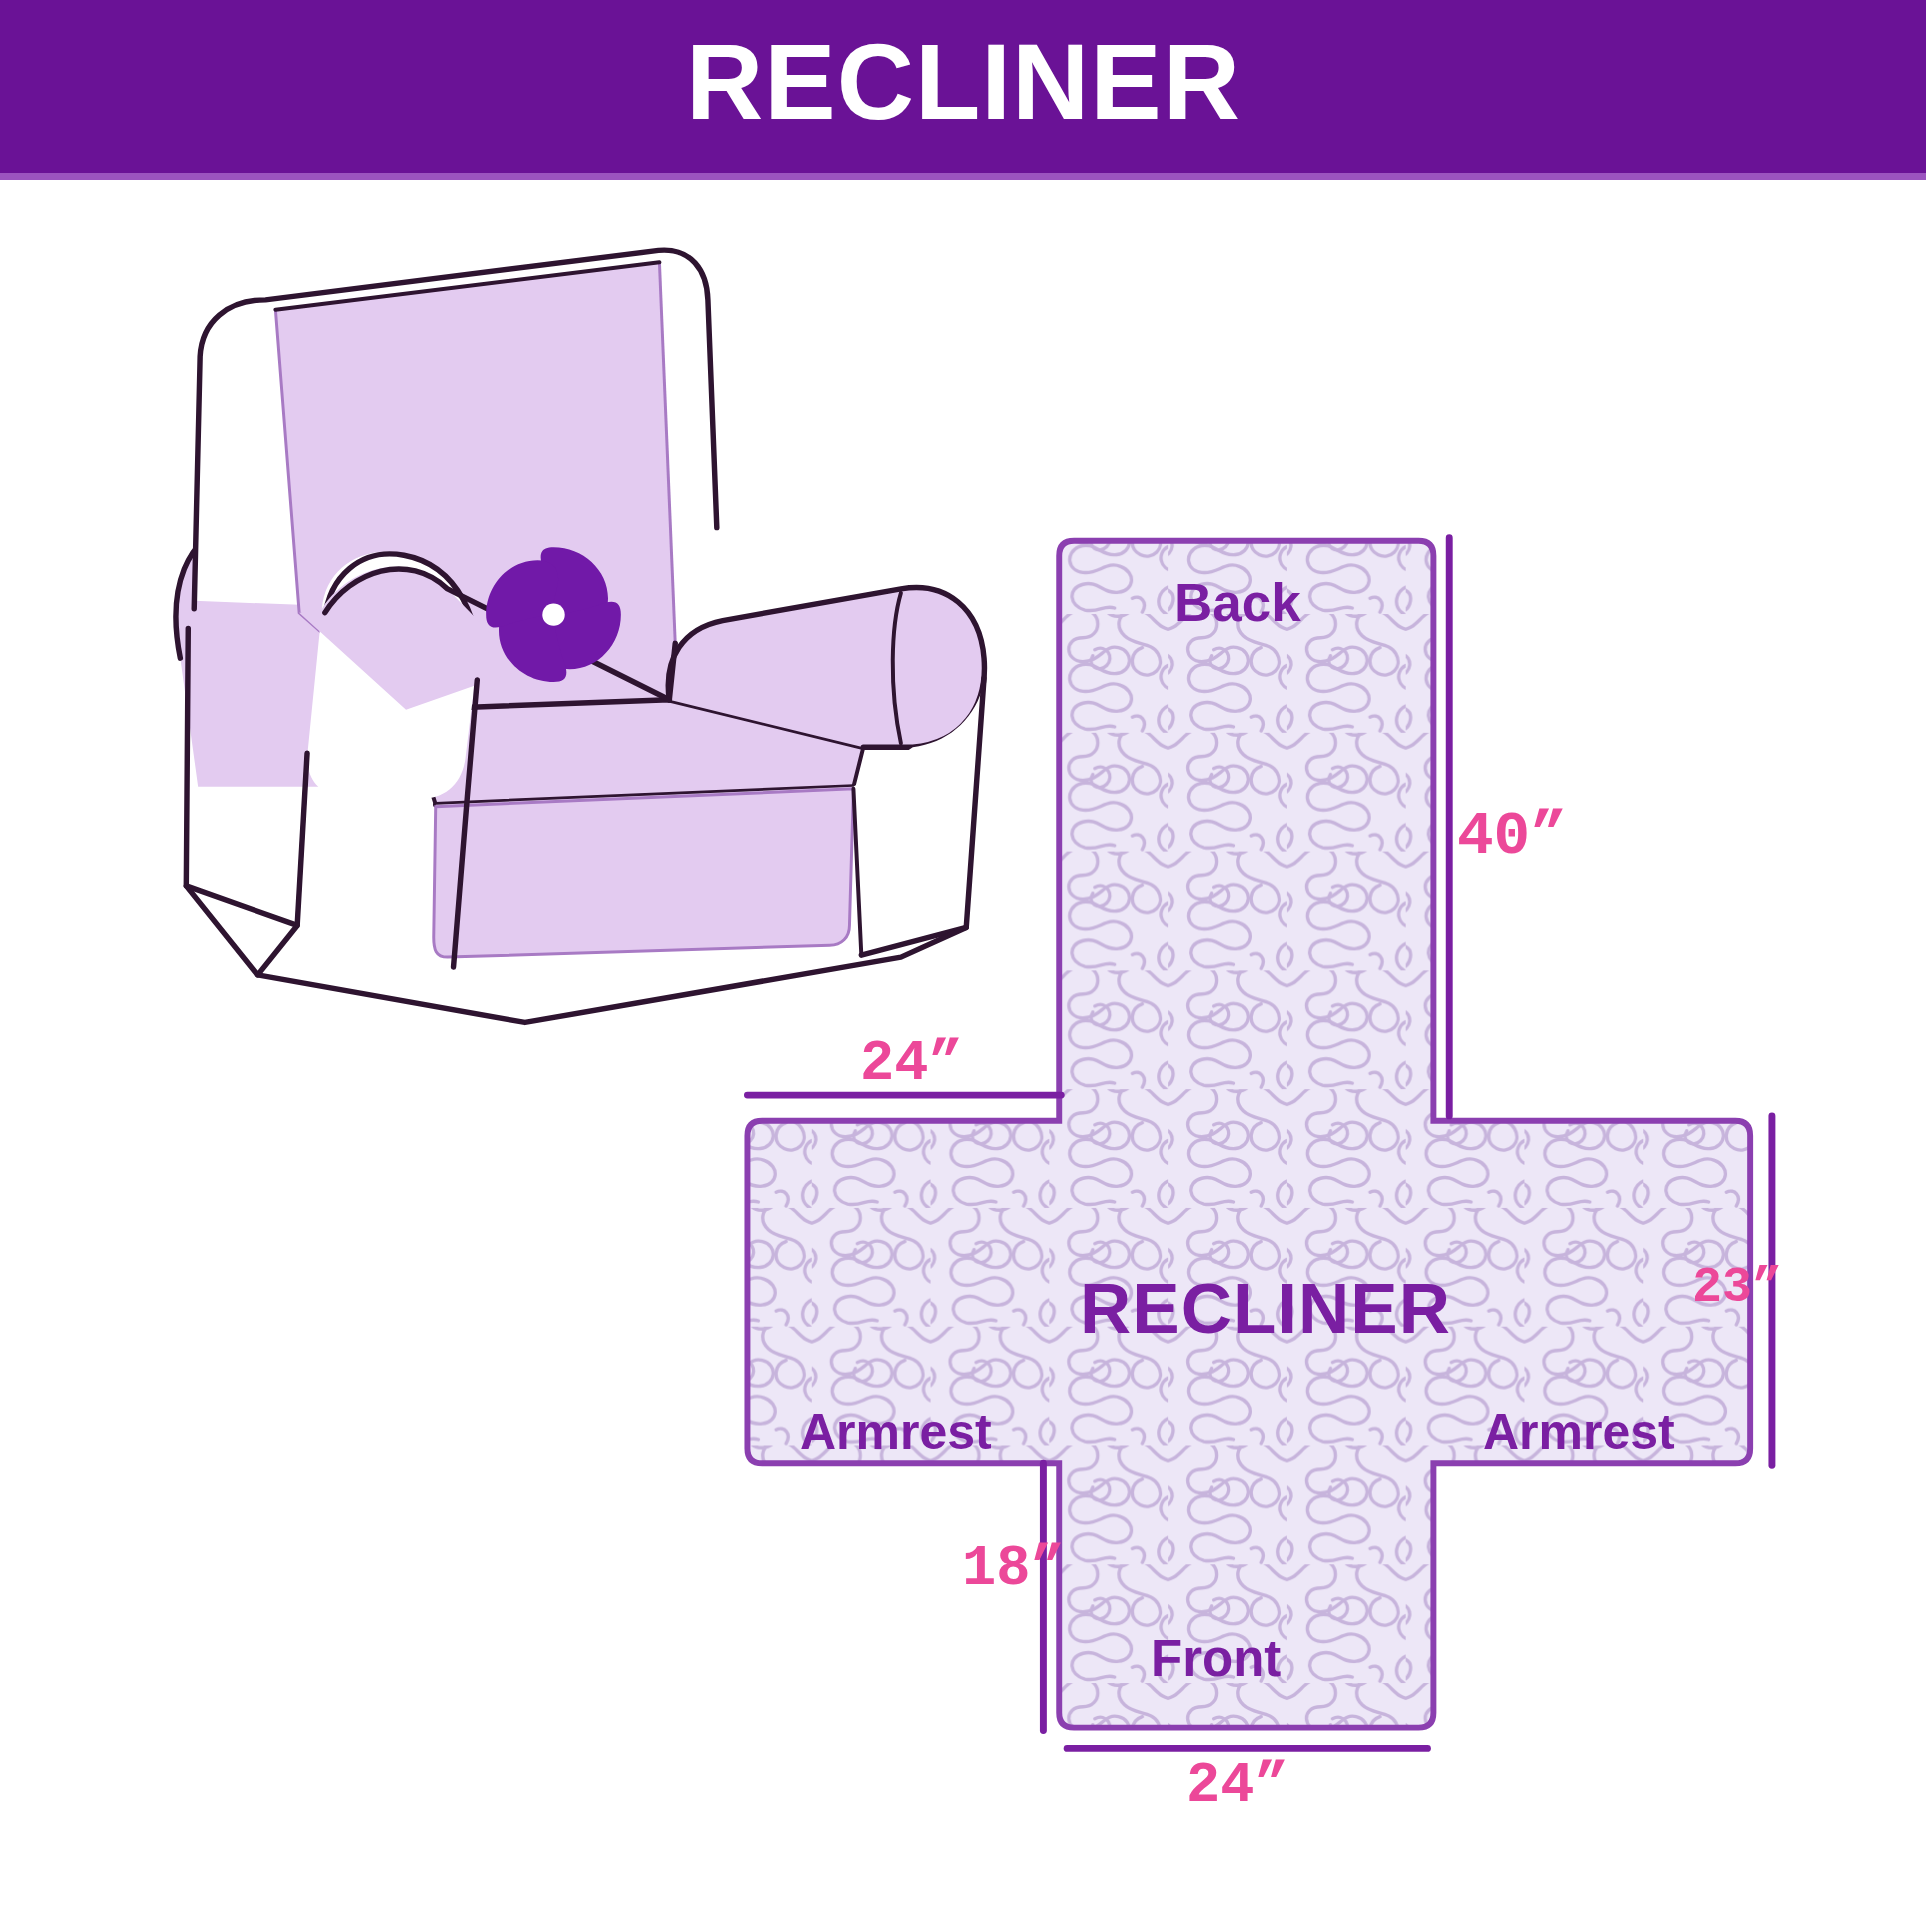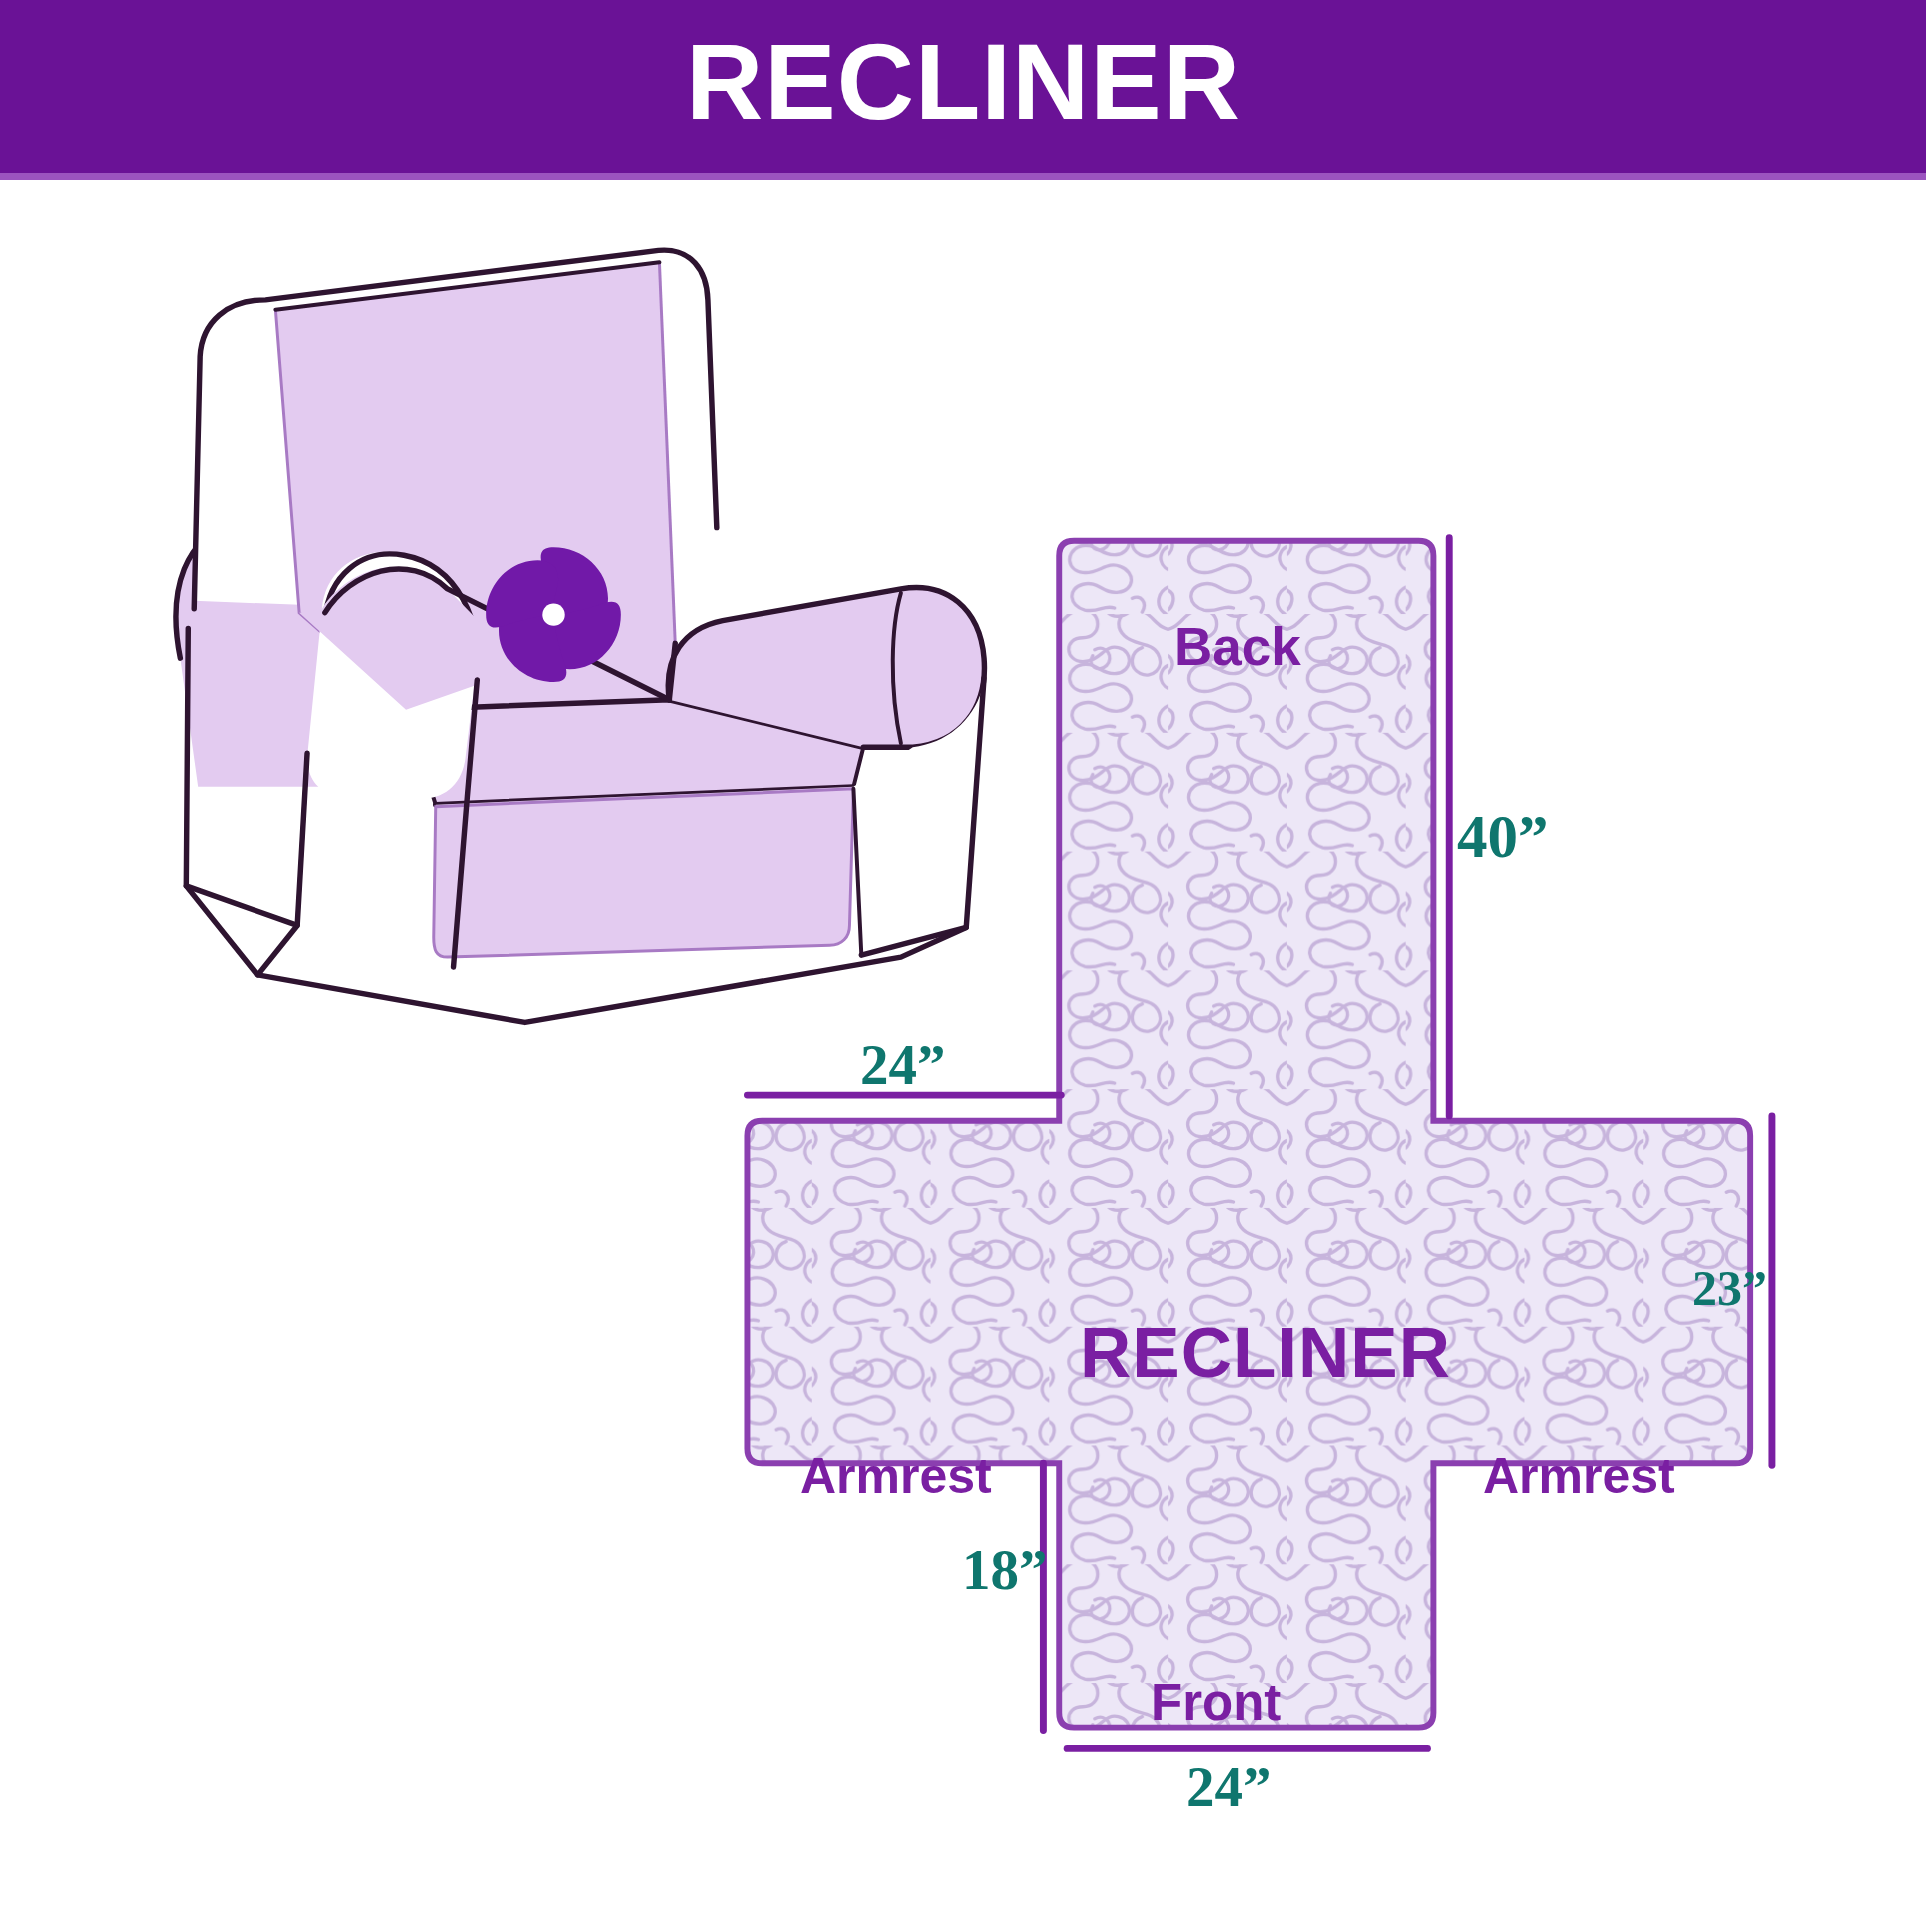--- a/index.html
+++ b/index.html
@@ -56,23 +56,23 @@
   #cross-diagram {
     position: absolute;
     left: 693px;
     top: 495px;
     width: 1168px;
     height: 1317px;
   }
 
   .dim-label {
     position: absolute;
-    color: #0f766e;
+    color: #ec4899;
     font-weight: bold;
-    font-family: Liberation Serif, serif;
+    font-family: Liberation Mono, monospace;
     white-space: nowrap;
   }
 
   
   #dim-40 {
     left: 1457px;
     top: 802px;
     font-size: 61px;
   }
   #dim-24-top {
@@ -96,21 +96,20 @@
     font-size: 57px;
   }
 
   
   .panel-label {
     position: absolute;
     color: #7A1FA2;
     font-weight: bold;
     font-family: "Liberation Sans", sans-serif;
     white-space: nowrap;
-    margin-top: 44px;
   }
   #label-back {
     left: 1174px;
     top: 572px;
     font-size: 53px;
   }
   #label-recliner-center {
     left: 1080px;
     top: 1268px;
     font-size: 71px;

